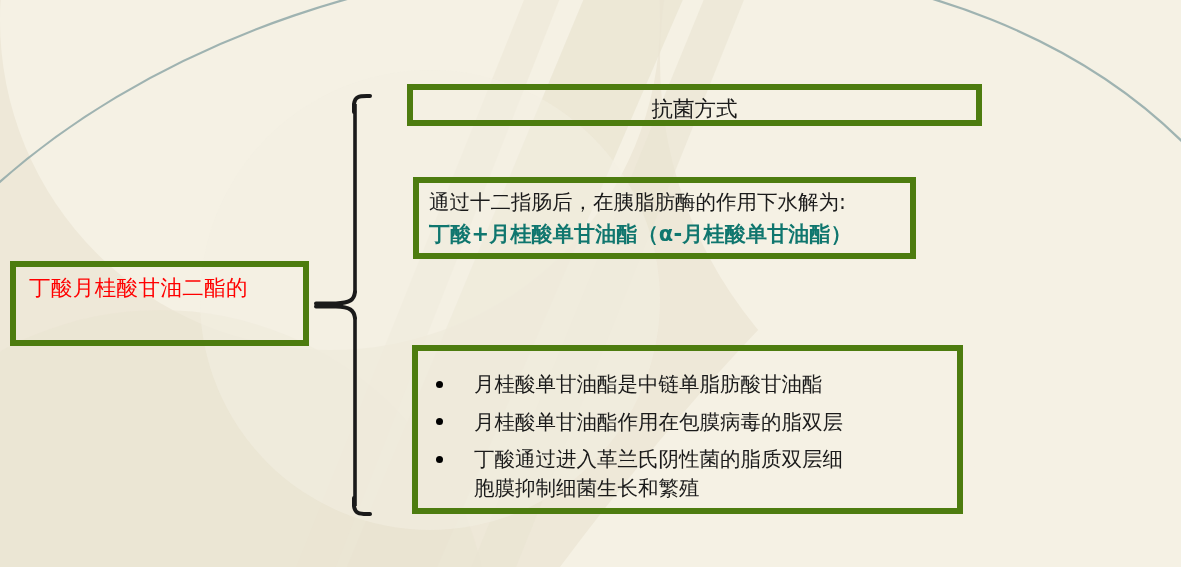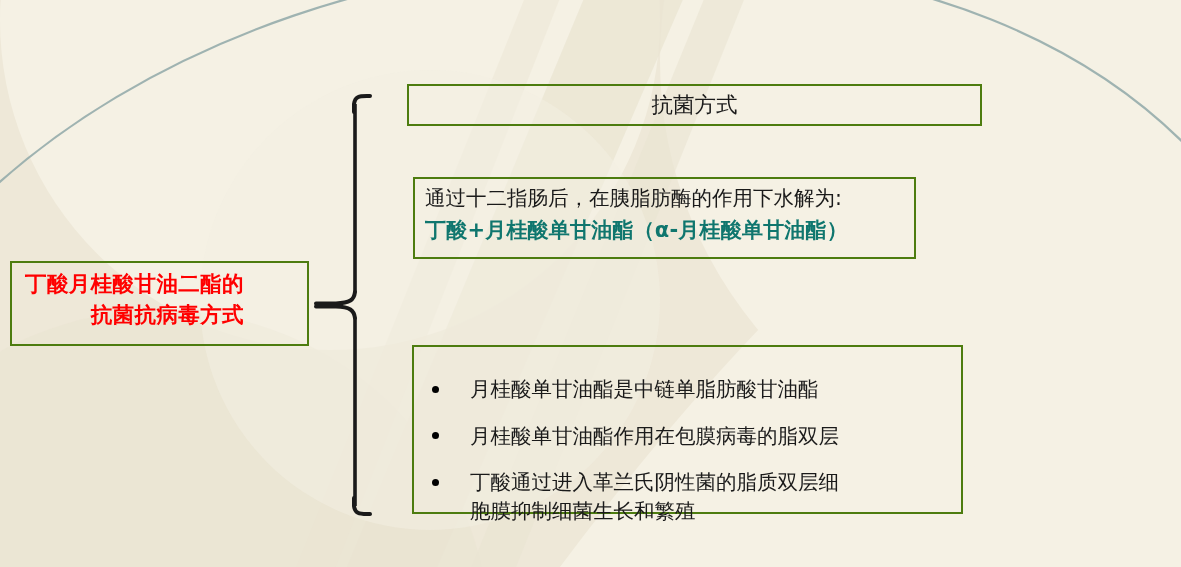--- a/index.html
+++ b/index.html
@@ -33,21 +33,21 @@
     top: 78px;
     width: 60px;
     height: 452px;
     pointer-events: none;
   }
 
   
   .node-box {
     position: absolute;
     box-sizing: border-box;
-    border: 2px solid #4d7c0f;
+    border: 6px solid #4d7c0f;
     background: transparent;
   }
 
   .box-text {
     font-family: "DejaVu Sans", "Liberation Sans", sans-serif;
     color: #000000;
     line-height: 1.28;
     white-space: pre;
   }
 
@@ -56,25 +56,24 @@
     left: 10px;
     top: 261px;
     width: 299px;
     height: 85px;
   }
   #node-root .root-text {
     position: absolute;
     left: 13px;
     top: 6px;
     color: #FF0000;
-    font-weight: bold;
+    font-weight: normal;
     font-size: 21.5px;
     line-height: 1.42;
     letter-spacing: 0.4px;
-    text-align: right;
   }
 
   
   #node-method {
     left: 407px;
     top: 84px;
     width: 575px;
     height: 42px;
   }
   #node-method .method-text {
@@ -126,21 +125,21 @@
     margin: 0;
     padding: 0;
     list-style: none;
   }
   #bullet-list li {
     position: relative;
     padding-left: 48px;
     font-size: 20.5px;
     color: #1a1a1a;
     line-height: 1.45;
-    margin: 17px 0 2px 0;
+    margin: 8px 0 2px 0;
   }
   #bullet-list li .bullet-dot {
     position: absolute;
     left: 10px;
     top: 0.52em;
     width: 7px;
     height: 7px;
     border-radius: 50%;
     background: #000000;
   }
@@ -192,21 +191,21 @@
 
     <path d="M 43 214 C 42 222 38 225 24 225.5 L 4 225.5" fill="none" stroke="#1a1a1a" stroke-width="4" stroke-linecap="round"></path>
     <path d="M 4 228.5 L 24 228.5 C 38 229 42 232 43 240" fill="none" stroke="#1a1a1a" stroke-width="4" stroke-linecap="round"></path>
 
     <path d="M 43 240 L 43 428" fill="none" stroke="#1a1a1a" stroke-width="3.6" stroke-linecap="butt"></path>
 
     <path d="M 42 420 L 42 428 C 43 435 46 436.5 58 436" fill="none" stroke="#1a1a1a" stroke-width="4" stroke-linecap="round"></path>
   </svg>
 
   <div class="node-box" id="node-root">
-    <div class="box-text root-text"><span>丁酸月桂酸甘油二酯的</span><br><span>抗菌抗病毒方式</span></div>
+    <div class="box-text root-text"><span>丁酸月桂酸甘油二酯的</span><br></div>
   </div>
 
   <div class="node-box" id="node-method">
     <div class="box-text method-text">抗菌方式</div>
   </div>
 
   <div class="node-box" id="node-hydrolysis">
     <div class="box-text line1">通过十二指肠后，在胰脂肪酶的作用下水解为:</div>
     <div class="box-text line2">丁酸+月桂酸单甘油酯（α-月桂酸单甘油酯）</div>
   </div>

